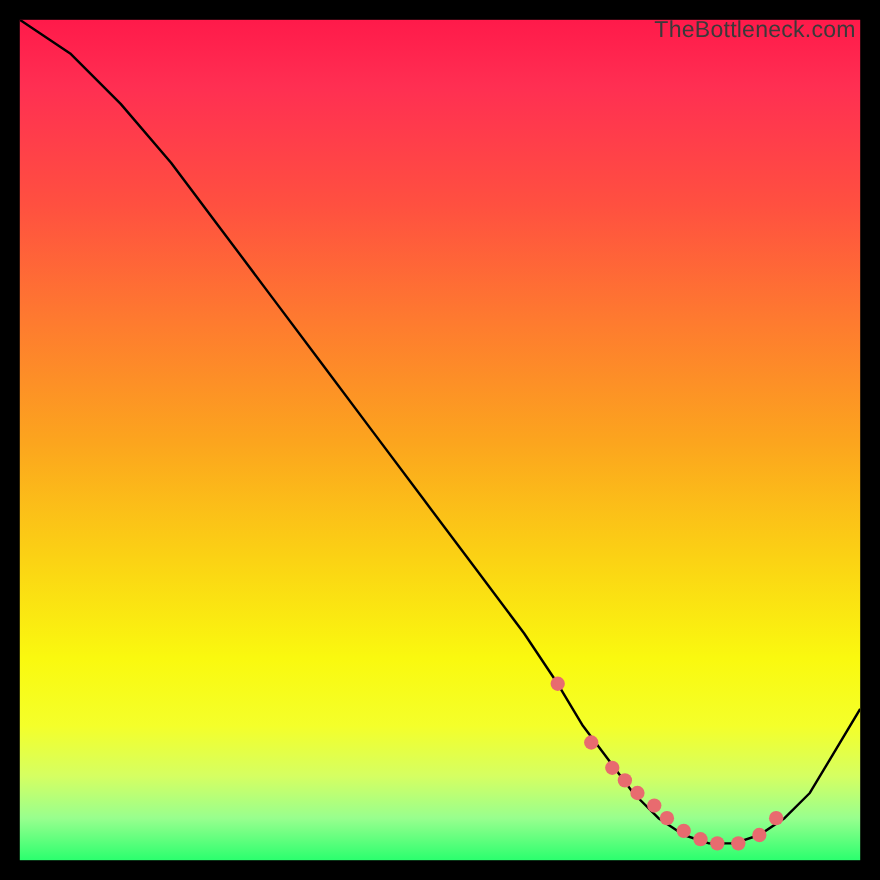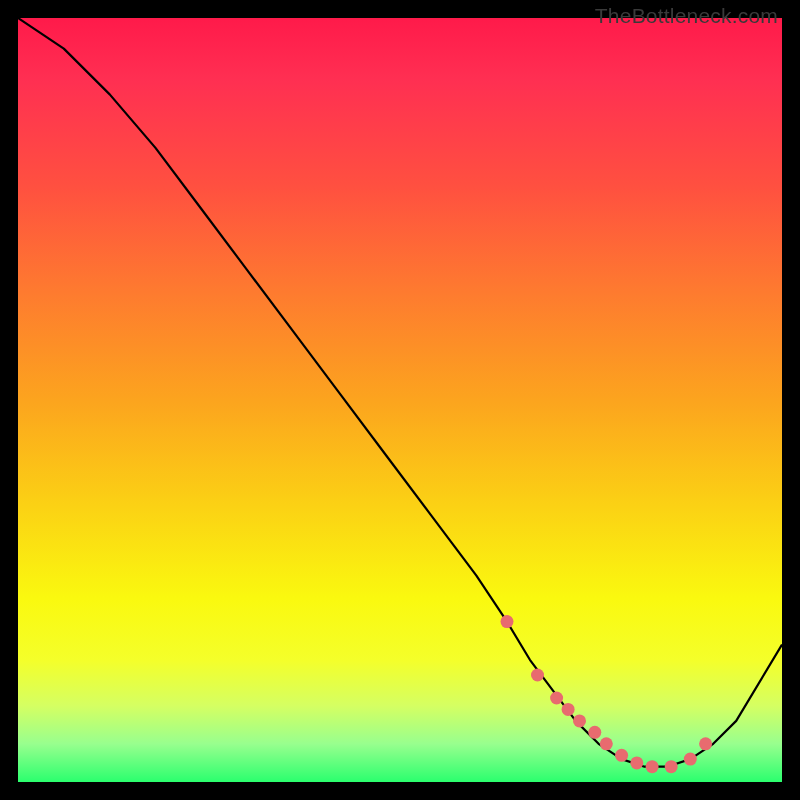--- a/index.html
+++ b/index.html
@@ -31,21 +31,21 @@
       #fca41e 50%,
       #fbd214 64%,
       #faf90f 76%,
       #f4ff2a 84%,
       #d5ff62 90%,
       #98ff8e 95%,
       #2bff6e 100%);
   }
   .watermark {
     position: absolute;
-    top: 4px;
+    top: 16px;
     right: 22px;
     color: #3a3a3a;
     font-size: 21px;
     font-weight: 500;
     letter-spacing: 0.2px;
     z-index: 3;
   }
   svg.curve {
     position: absolute;
     left: 0;

